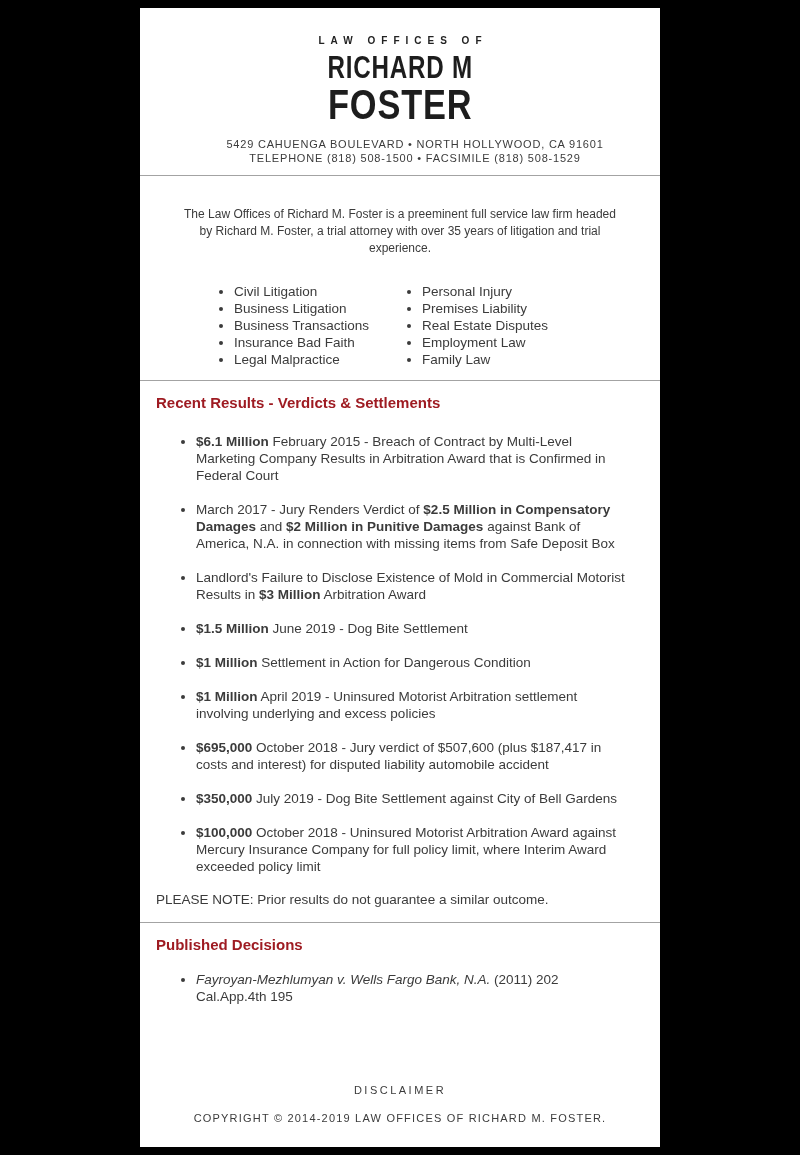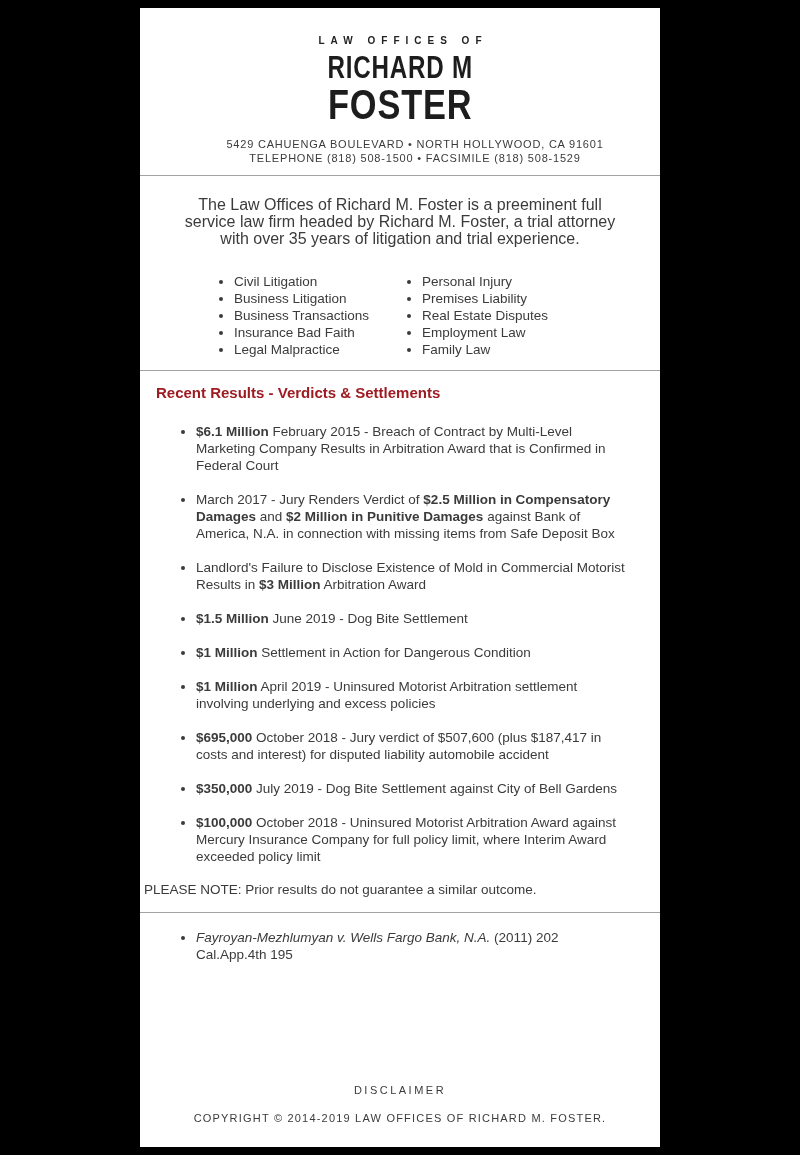--- a/index.html
+++ b/index.html
@@ -39,22 +39,22 @@
   .address-line {
     font-size: 11px; letter-spacing: 0.8px; color: #3b3b3b; line-height: 14px;
   }
   
   .divider { border: none; border-top: 1px solid #a3a3a3; width: 100%; }
   .div1 { margin-top: 10px; }
   .div2 { margin-top: 12px; }
   .div3 { margin-top: 14px; }
   
   .intro {
-    margin-top: 20px; padding: 0 38px; text-align: center;
-    font-size: 16px; line-height: 17px; color: #3b3b3b;
+    margin-top: 30px; padding: 0 38px; text-align: center;
+    font-size: 12px; line-height: 17px; color: #3b3b3b;
   }
   
   .practice-wrap { display: flex; margin-top: 26px; }
   .practice-col { list-style: disc; font-size: 13.5px; line-height: 17px; color: #3b3b3b; }
   .practice-left { margin-left: 78px; padding-left: 16px; width: 184px; }
   .practice-right { margin-left: 4px; padding-left: 16px; }
   
   .section-heading {
     margin-top: 12px; padding-left: 16px;
     font-size: 15px; font-weight: 700; color: #9e1b22; line-height: 20px;
@@ -62,21 +62,21 @@
   
   .results-list {
     list-style: disc; margin-top: 20px; padding-left: 56px; padding-right: 34px;
     font-size: 13.5px; line-height: 17px; color: #3b3b3b;
   }
   .results-list li { margin-bottom: 17px; }
   .results-list li:last-child { margin-bottom: 0; }
   .b { font-weight: 700; }
   .i { font-style: italic; }
   .please-note {
-    margin-top: 16px; padding-left: 4px; padding-right: 20px;
+    margin-top: 16px; padding-left: 16px; padding-right: 20px;
     font-size: 13.5px; line-height: 17px; color: #3b3b3b;
   }
   
   .published-list {
     list-style: disc; margin-top: 16px; padding-left: 56px; padding-right: 36px;
     font-size: 13.5px; line-height: 17px; color: #3b3b3b;
   }
   
   .footer { margin-top: auto; padding-bottom: 22px; text-align: center; }
   .disclaimer-link {
@@ -139,20 +139,21 @@
         <li><span class="b">$695,000</span><span> October 2018 - Jury verdict of $507,600 (plus $187,417 in costs and interest) for disputed liability automobile accident</span></li>
         <li><span class="b">$350,000</span><span> July 2019 - Dog Bite Settlement against City of Bell Gardens</span></li>
         <li><span class="b">$100,000</span><span> October 2018 - Uninsured Motorist Arbitration Award against Mercury Insurance Company for full policy limit, where Interim Award exceeded policy limit</span></li>
       </ul>
     <p class="please-note">PLEASE NOTE: Prior results do not guarantee a similar outcome.</p>
   </section>
 
   <hr class="divider div3">
 
   <section>
+    <h2 class="section-heading">Published Decisions</h2>
     <ul class="published-list">
         <li><span class="i">Fayroyan-Mezhlumyan v. Wells Fargo Bank, N.A.</span><span> (2011) 202 Cal.App.4th 195</span></li>
       </ul>
   </section>
 
   <footer class="footer">
     <a class="disclaimer-link">DISCLAIMER</a>
     <div class="copyright">COPYRIGHT © 2014-2019 LAW OFFICES OF RICHARD M. FOSTER.</div>
   </footer>
 

